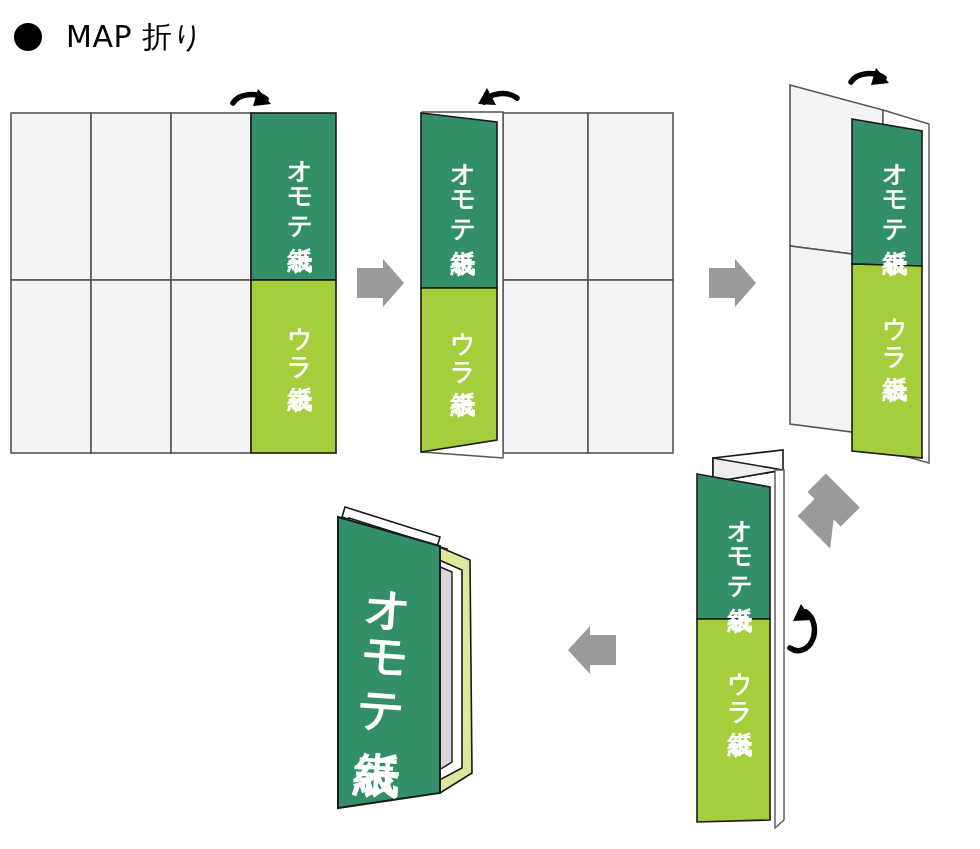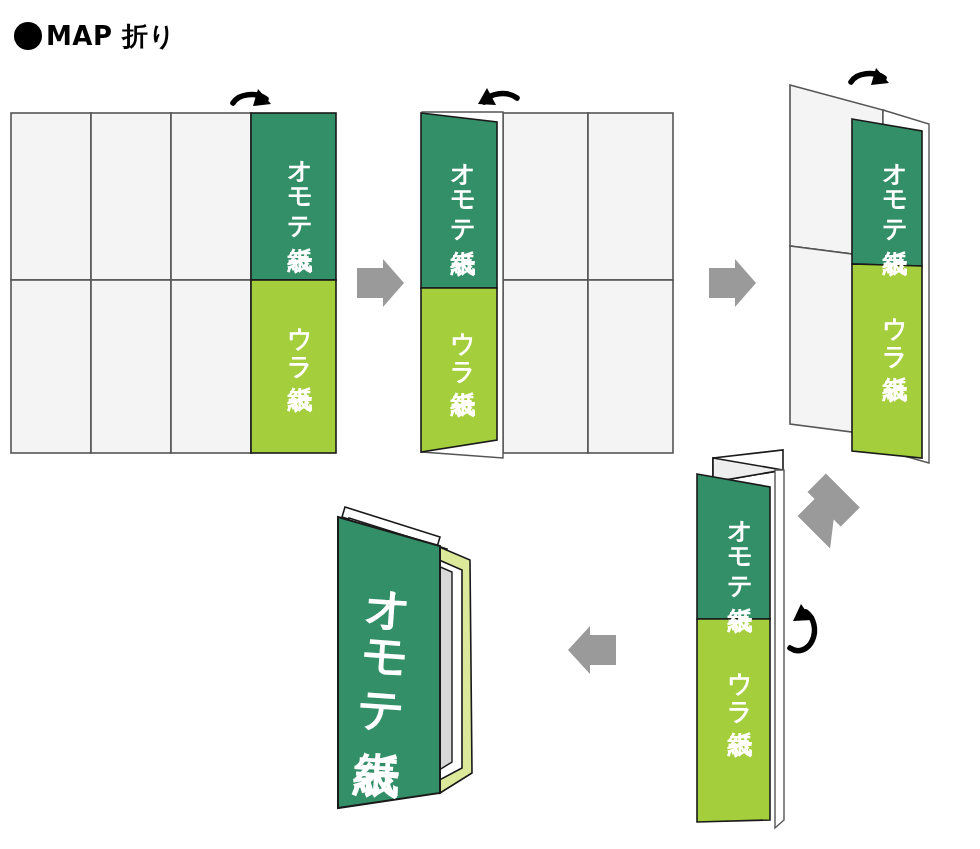--- a/index.html
+++ b/index.html
@@ -33,26 +33,27 @@
     gap: 4px;
   }
   #title-bullet {
     width: 28px;
     height: 28px;
     border-radius: 50%;
     background: #000000;
     display: block;
   }
   #title-text {
-    font-size: 26px;
-    font-weight: bold;
+    font-size: 30px;
+    font-weight: normal;
     letter-spacing: 0.5px;
     line-height: 1;
     white-space: nowrap;
     font-family: "DejaVu Sans", "Liberation Sans", sans-serif;
+    margin-left: 20px;
   }
 
   
   svg#diagram {
     position: absolute;
     left: 0;
     top: 0;
     width: 980px;
     height: 849px;
     display: block;

